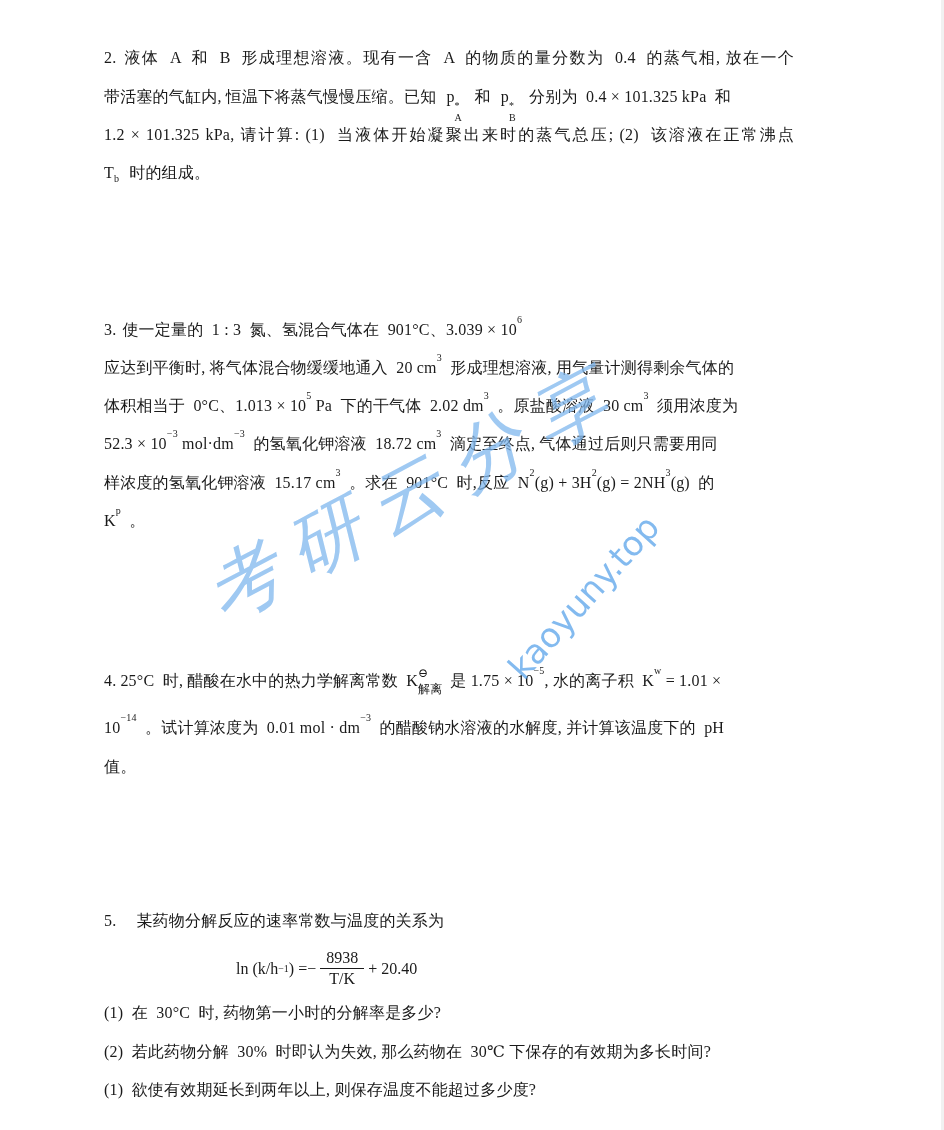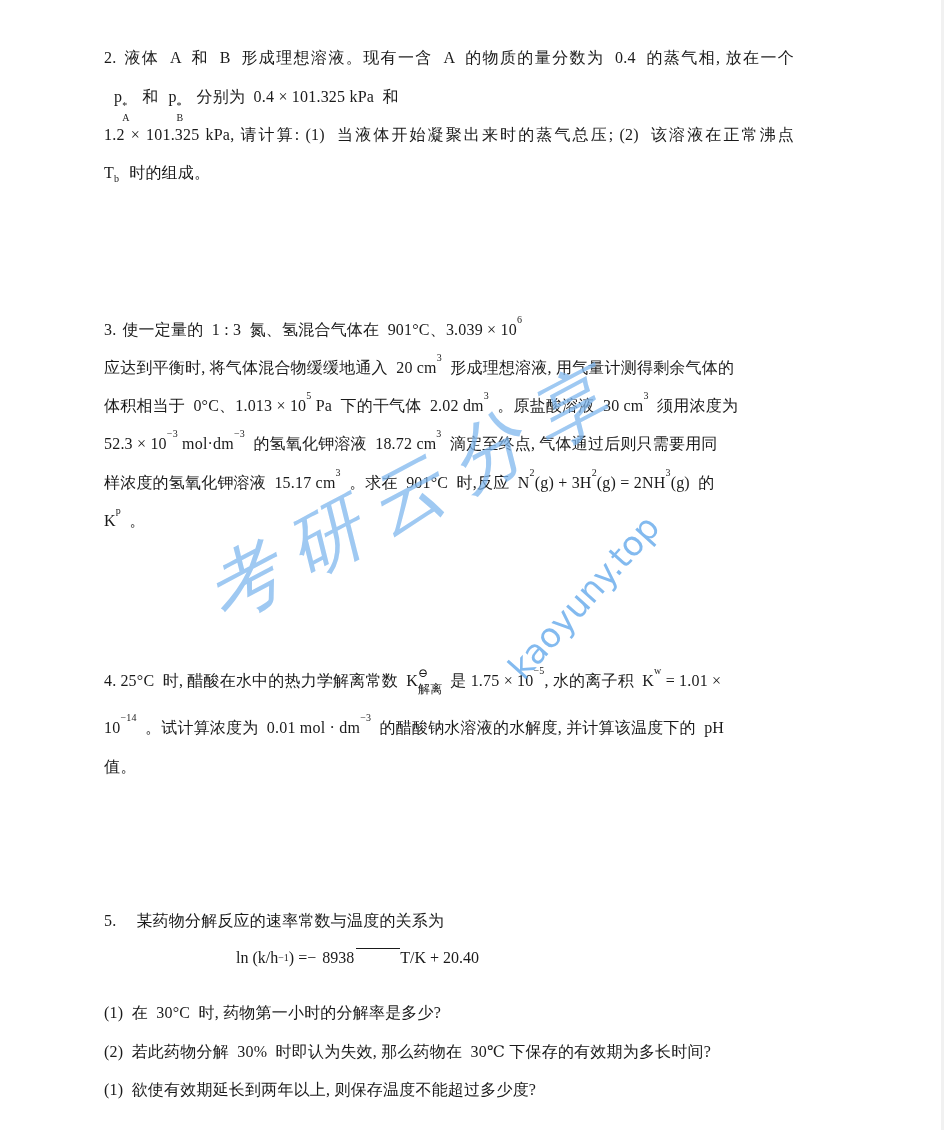--- a/index.html
+++ b/index.html
@@ -19,40 +19,41 @@
   .line span.seg { white-space:pre; }
   sup { font-size:10px; vertical-align:6px; line-height:0; }
   sub { font-size:10px; vertical-align:-4px; line-height:0; }
   .supsub { display:inline-block; position:relative; width:12px; }
   .supsub .u { position:absolute; left:0; top:-6px; font-size:10px; }
   .supsub .d { position:absolute; left:0; top:6px; font-size:10px; }
   .ksub { display:inline-block; position:relative; width:28px; }
   .ksub .u { position:absolute; left:0; top:-8px; font-size:12px; }
   .ksub .d { position:absolute; left:0; top:8px; font-size:12px; }
   .eq { position:absolute; left:236px; top:948px; font-size:16px; display:flex; align-items:center; white-space:nowrap; }
-  .frac { display:inline-flex; flex-direction:row; margin:0 4px; }
+  .frac { display:inline-flex; flex-direction:column; align-items:center; margin:0 4px; }
   .frac .num { padding:0 2px; line-height:20px; }
   .frac .bar { width:44px; border-top:1px solid #1a1a1a; }
   .frac .den { line-height:20px; }
   .wm { position:absolute; color:#7fb7ee; opacity:0.75; pointer-events:none; }
   .wm-cn { left:235px; top:545px; font-size:74px; transform:rotate(-28deg); transform-origin:left bottom; font-family:"DejaVu Sans", sans-serif; letter-spacing:18px; font-style:italic; }
   .wm-url { left:500px; top:660px; font-size:34px; transform:rotate(-48deg); transform-origin:left top; font-family:"DejaVu Sans", sans-serif; color:#5aa4ea; }
 </style>
 </head>
 <body>
 
 <div class="edge"></div>
 
 <div class="page">
 
   <div class="line" style="top:48px">
     <span class="seg">2.</span>
     <span class="seg" style="flex:1;margin-left:8px;text-align-last:justify;text-align:justify;">液体  A  和  B  形成理想溶液。现有一含  A  的物质的量分数为  0.4  的蒸气相, 放在一个</span>
   </div>
   <div class="line left" style="top:87px">
+    <span class="seg">带活塞的气缸内, 恒温下将蒸气慢慢压缩。已知</span>
     <span class="seg" style="margin-left:10px"><span>p</span><span class="supsub"><span class="u">*</span><span class="d">A</span></span></span>
     <span class="seg" style="margin-left:8px">和</span>
     <span class="seg" style="margin-left:10px"><span>p</span><span class="supsub"><span class="u">*</span><span class="d">B</span></span></span>
     <span class="seg" style="margin-left:8px">分别为  0.4 × 101.325 kPa  和</span>
   </div>
   <div class="line" style="top:125px">
     <span class="seg" style="flex:1;text-align:justify;text-align-last:justify;">1.2 × 101.325 kPa, 请计算: (1)  当液体开始凝聚出来时的蒸气总压; (2)  该溶液在正常沸点</span>
   </div>
   <div class="line left" style="top:163px">
     <span class="seg"><span>T</span><sub>b</sub></span>

